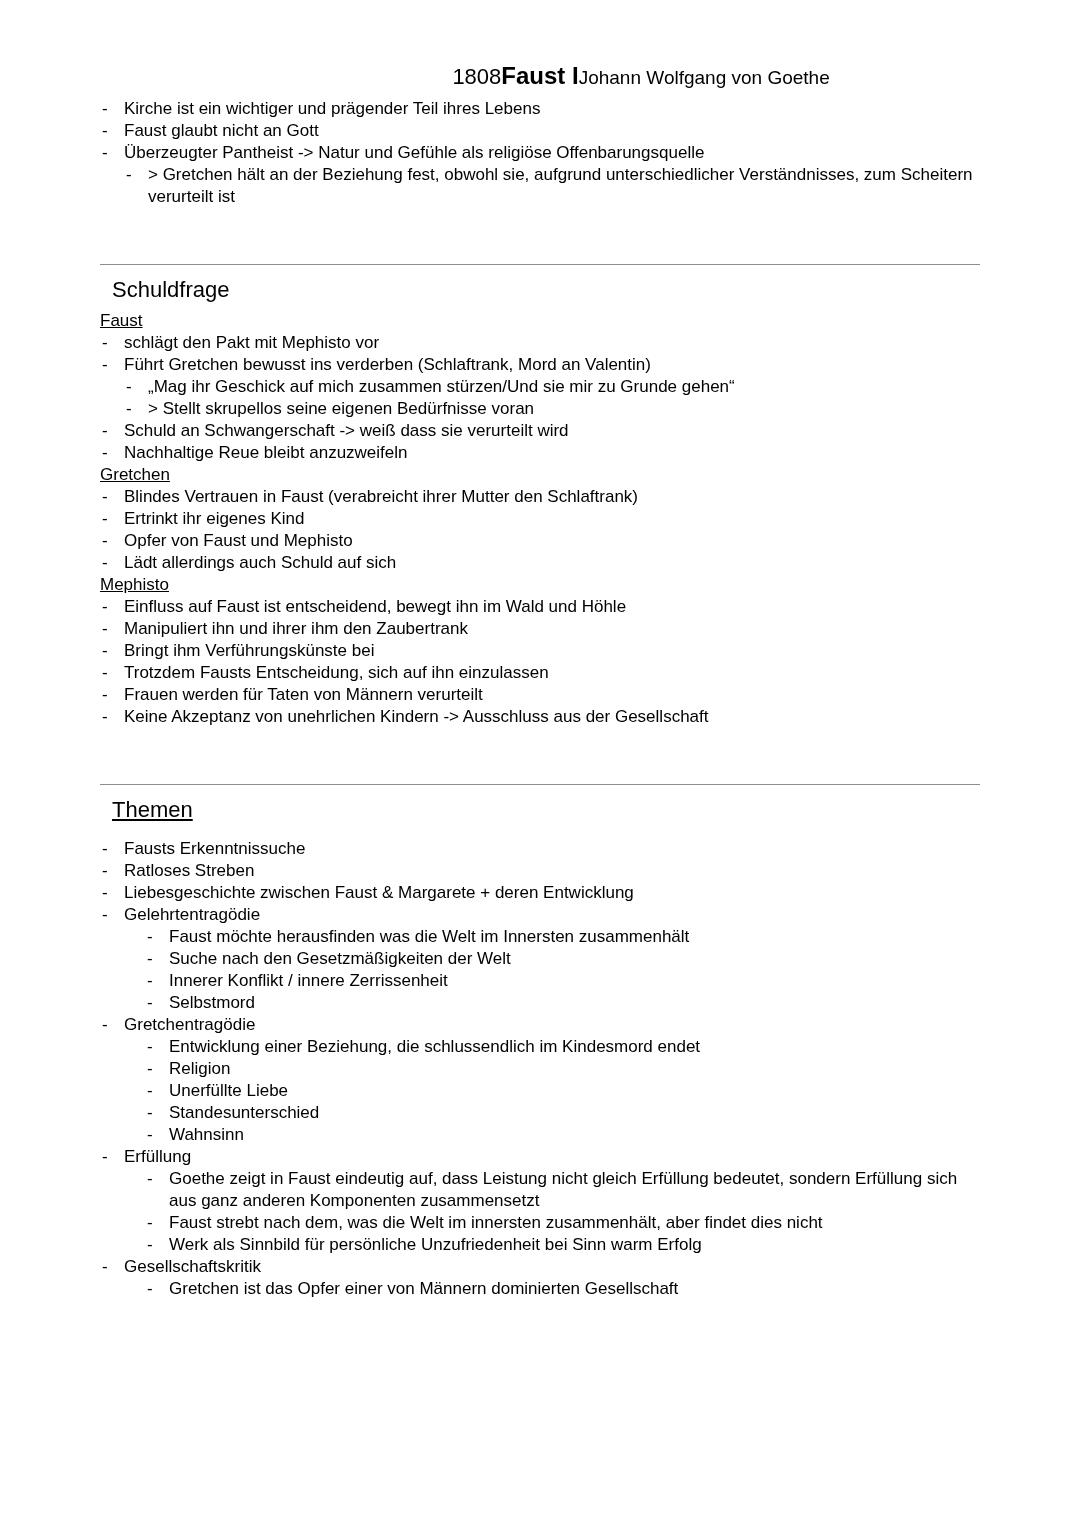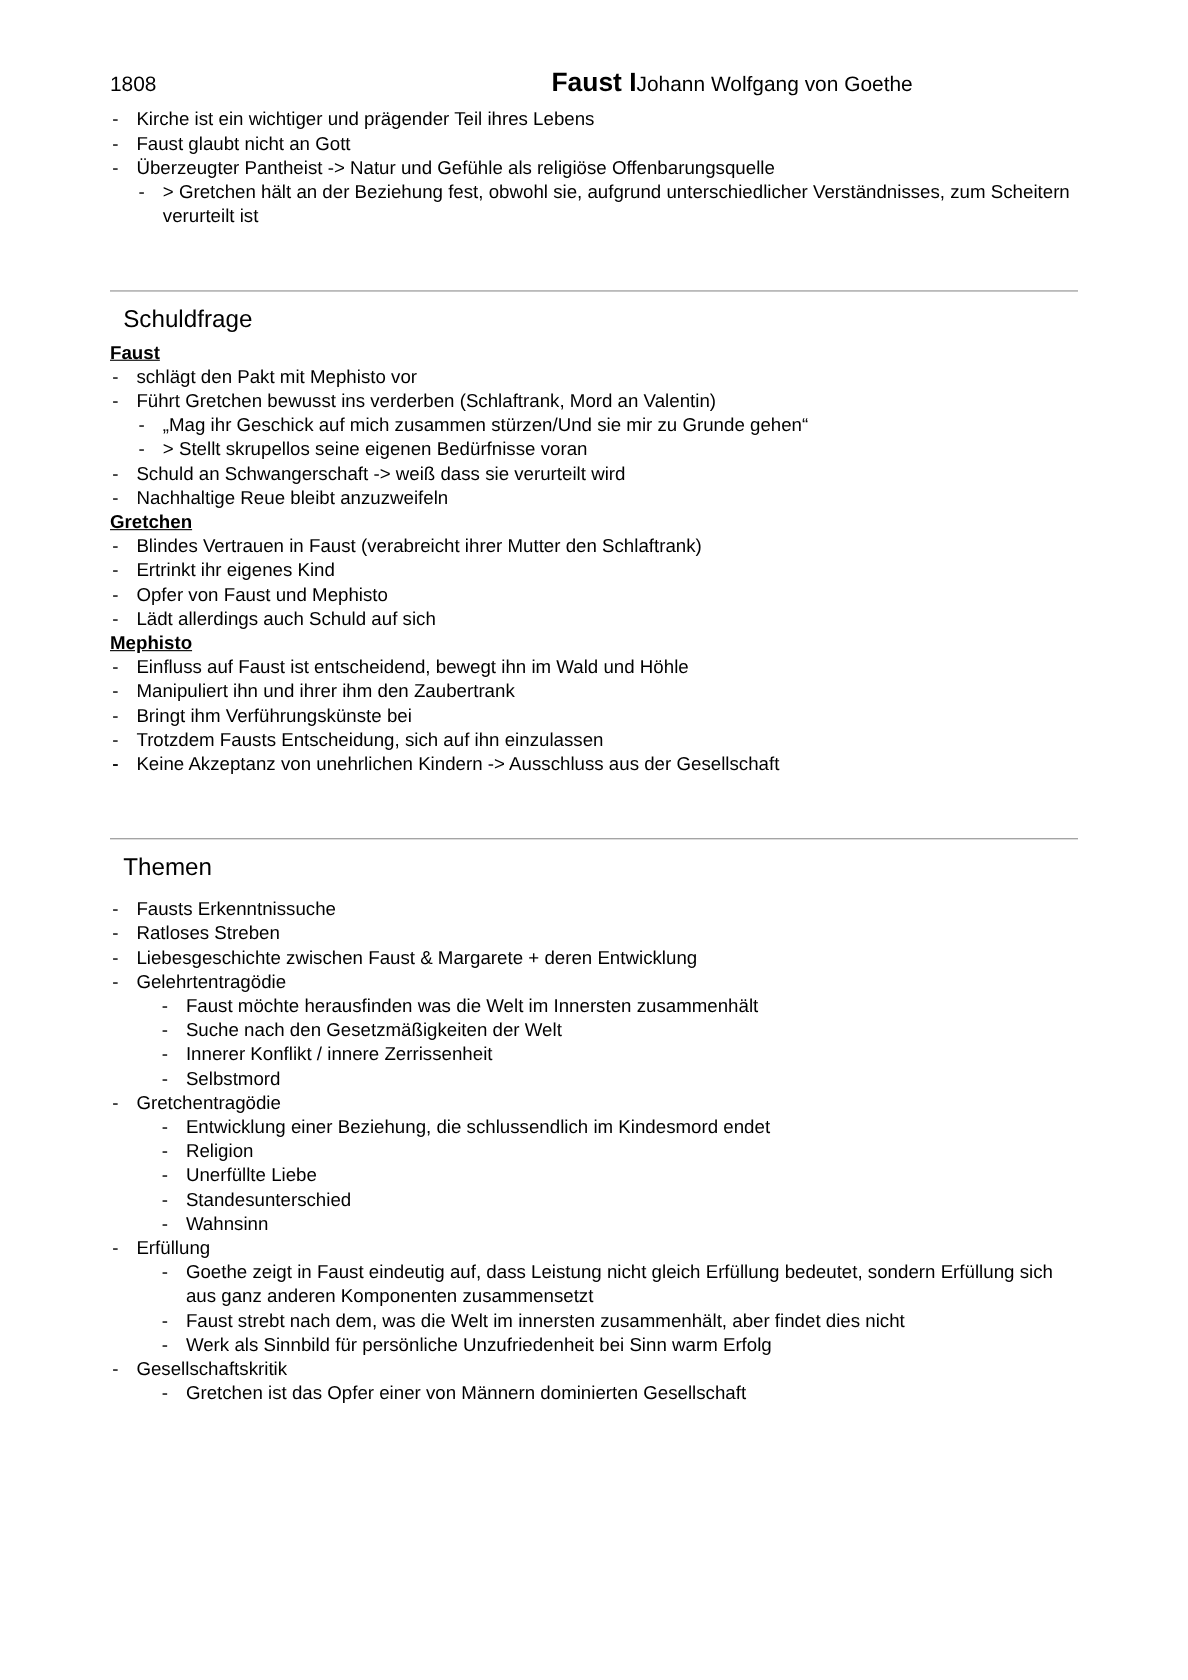--- a/index.html
+++ b/index.html
@@ -5,38 +5,38 @@
   html, body { margin: 0; padding: 0; background: #ffffff; }
   body {
     width: 1080px; height: 1527px; overflow: hidden;
     font-family: "Liberation Sans", sans-serif;
     color: #000; -webkit-font-smoothing: antialiased;
   }
   .page { box-sizing: border-box; width: 1080px; height: 1527px; padding: 62px 100px 0 100px; }
 
   
   .hdr { display: flex; align-items: baseline; margin-bottom: 8px; }
-  .hdr .year   { flex: 1 1 0; font-size: 19px; }
+  .hdr .year   { flex: 1 1 0; font-size: 22px; text-align: right; }
   .hdr .title  { flex: 0 0 auto; font-size: 24px; font-weight: 700; }
   .hdr .author { flex: 1 1 0; text-align: left; font-size: 19px; }
 
   
   .blist { font-size: 17px; line-height: 22px; }
   .bullet { position: relative; padding-left: 24px; }
   .bullet .dash { position: absolute; left: 2px; top: 0; }
   .bullet.lvl2 { margin-left: 24px; }
   .section.deep-sub .bullet.lvl2 { margin-left: 45px; }
 
   
   .rule { border: none; border-top: 1px solid #8e8e8e; margin: 56px 0 0 0; }
   .sec-title { font-size: 22px; font-weight: 400; margin: 12px 0 7px 12px; }
-  .section.deep-sub .sec-title { margin-bottom: 15px; }
+  .section.deep-sub .sec-title { margin-bottom: 15px; text-decoration: underline; }
   .group { margin-top: 0; }
   .group + .group { }
-  .subtitle { font-size: 17px; line-height: 22px; text-decoration: underline; font-weight: bold; }
+  .subtitle { font-size: 17px; line-height: 22px; text-decoration: underline; }
 </style>
 </head>
 <body>
 
 <div class="page">
   <header class="hdr">
     <span class="year">1808</span>
     <span class="title">Faust I</span>
     <span class="author">Johann Wolfgang von Goethe</span>
   </header>
@@ -69,21 +69,21 @@
           <div class="bullet"><span class="dash">-</span><span>Lädt allerdings auch Schuld auf sich</span></div>
         </div>
         <div class="group blist">
           <div class="subtitle">Mephisto</div>
           <div class="bullet"><span class="dash">-</span><span>Einfluss auf Faust ist entscheidend, bewegt ihn im Wald und Höhle</span></div>
           <div class="bullet"><span class="dash">-</span><span>Manipuliert ihn und ihrer ihm den Zaubertrank</span></div>
           <div class="bullet"><span class="dash">-</span><span>Bringt ihm Verführungskünste bei</span></div>
           <div class="bullet"><span class="dash">-</span><span>Trotzdem Fausts Entscheidung, sich auf ihn einzulassen</span></div>
         </div>
         <div class="group blist">
-          <div class="bullet"><span class="dash">-</span></div>
+          <div class="bullet"><span class="dash">-</span><span>Frauen werden für Taten von Männern verurteilt</span></div>
           <div class="bullet"><span class="dash">-</span><span>Keine Akzeptanz von unehrlichen Kindern -&gt; Ausschluss aus der Gesellschaft</span></div>
         </div>
       </section>
       <hr class="rule">
       <section class="section deep-sub">
         <h2 class="sec-title">Themen</h2>
         <div class="group blist">
           <div class="bullet"><span class="dash">-</span><span>Fausts Erkenntnissuche</span></div>
           <div class="bullet"><span class="dash">-</span><span>Ratloses Streben</span></div>
           <div class="bullet"><span class="dash">-</span><span>Liebesgeschichte zwischen Faust &amp; Margarete + deren Entwicklung</span></div>

